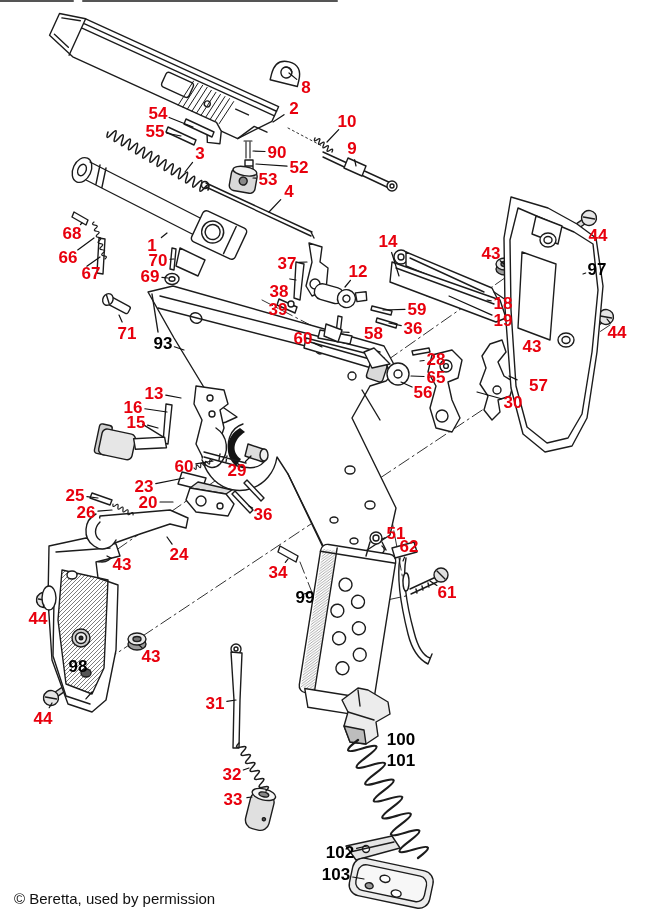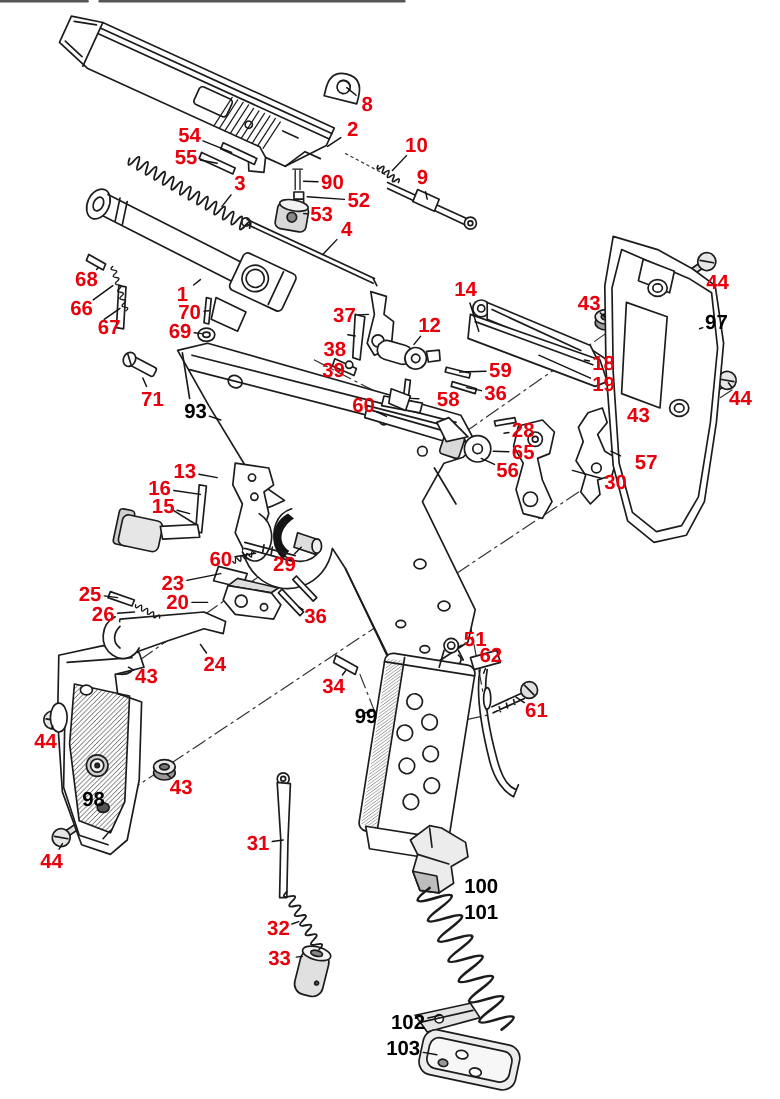--- a/index.html
+++ b/index.html
@@ -494,13 +494,14 @@
       <div class="lbl black" style="left: 78px; top: 666px;">98</div>
       <div class="lbl red" style="left: 215px; top: 703px;">31</div>
       <div class="lbl red" style="left: 232px; top: 774px;">32</div>
       <div class="lbl red" style="left: 220px; top: 799px; margin-left: 13px;">33</div>
       <div class="lbl black" style="left: 401px; top: 739px;">100</div>
       <div class="lbl black" style="left: 401px; top: 760px;">101</div>
       <div class="lbl black" style="left: 340px; top: 852px;">102</div>
       <div class="lbl black" style="left: 336px; top: 874px;">103</div>
     </div>
 
+<div id="caption">© Beretta, used by permission</div>
 </div>
 
 </body></html>

